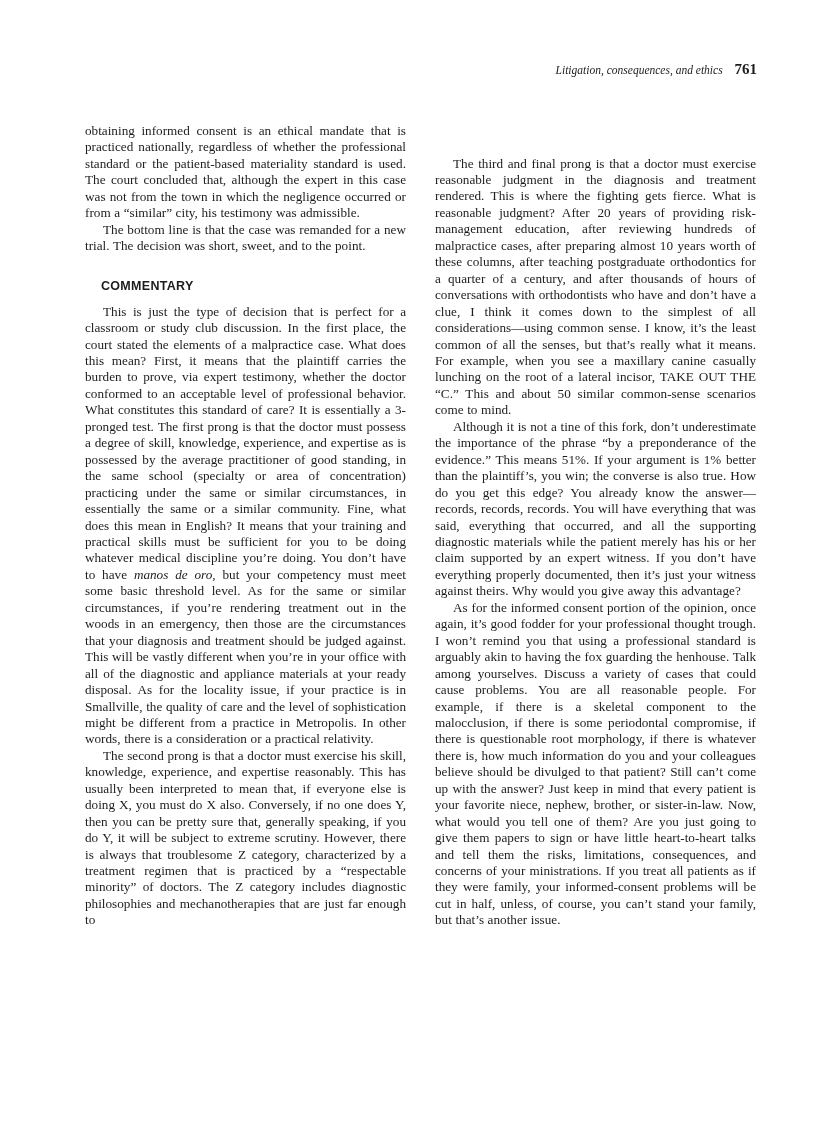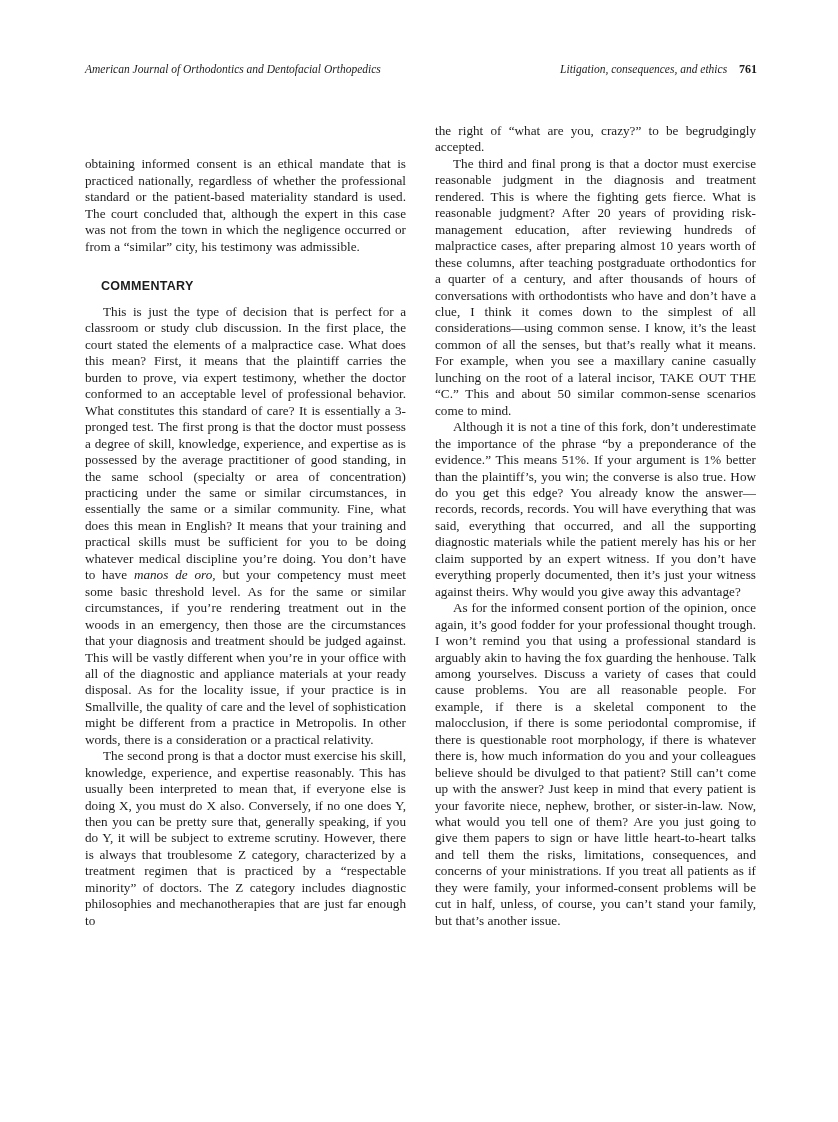--- a/index.html
+++ b/index.html
@@ -34,21 +34,21 @@
   .header-right {
     text-align: right;
     white-space: nowrap;
   }
   .running-title {
     font-style: italic;
   }
   .page-number {
     font-style: normal;
     font-weight: bold;
-    font-size: 12px;
+    font-size: 15px;
     margin-left: 9px;
   }
   .content {
     position: absolute;
     top: 123px;
     left: 85px;
     width: 672px;
     display: flex;
     gap: 29px;
     align-items: flex-end;
@@ -78,36 +78,35 @@
     margin: 24px 0 11px 16px;
   }
 </style>
 </head>
 <body>
 
 <div class="page">
 
   <header class="page-header">
     <div class="header-left">
-      <div>American Journal of Orthodontics and Dentofacial Orthopedics</div>
     </div>
     <div class="header-right">
       <span class="running-title">Litigation, consequences, and ethics</span>
       <span class="page-number">761</span>
     </div>
   </header>
 
   <main class="content">
     <section class="column" id="left-column">
         <p class="para"><span>obtaining informed consent is an ethical mandate that is practiced nationally, regardless of whether the professional standard or the patient-based materiality standard is used. The court concluded that, although the expert in this case was not from the town in which the negligence occurred or from a “similar” city, his testimony was admissible.</span></p>
+        <p class="para indent"><span>The bottom line is that the case was remanded for a new trial. The decision was short, sweet, and to the point.</span></p>
         <h2 class="section-heading">COMMENTARY</h2>
         <p class="para indent"><span>This is just the type of decision that is perfect for a classroom or study club discussion. In the first place, the court stated the elements of a malpractice case. What does this mean? First, it means that the plaintiff carries the burden to prove, via expert testimony, whether the doctor conformed to an acceptable level of professional behavior. What constitutes this standard of care? It is essentially a 3-pronged test. The first prong is that the doctor must possess a degree of skill, knowledge, experience, and expertise as is possessed by the average practitioner of good standing, in the same school (specialty or area of concentration) practicing under the same or similar circumstances, in essentially the same or a similar community. Fine, what does this mean in English? It means that your training and practical skills must be sufficient for you to be doing whatever medical discipline you’re doing. You don’t have to have </span><span class="em">manos de oro,</span><span> but your competency must meet some basic threshold level. As for the same or similar circumstances, if you’re rendering treatment out in the woods in an emergency, then those are the circumstances that your diagnosis and treatment should be judged against. This will be vastly different when you’re in your office with all of the diagnostic and appliance materials at your ready disposal. As for the locality issue, if your practice is in Smallville, the quality of care and the level of sophistication might be different from a practice in Metropolis. In other words, there is a consideration or a practical relativity.</span></p>
         <p class="para indent"><span>The second prong is that a doctor must exercise his skill, knowledge, experience, and expertise reasonably. This has usually been interpreted to mean that, if everyone else is doing X, you must do X also. Conversely, if no one does Y, then you can be pretty sure that, generally speaking, if you do Y, it will be subject to extreme scrutiny. However, there is always that troublesome Z category, characterized by a treatment regimen that is practiced by a “respectable minority” of doctors. The Z category includes diagnostic philosophies and mechanotherapies that are just far enough to</span></p>
       </section>
     <section class="column" id="right-column">
-        <p class="para"><span>the right of “what are you, crazy?” to be begrudgingly accepted.</span></p>
         <p class="para indent"><span>The third and final prong is that a doctor must exercise reasonable judgment in the diagnosis and treatment rendered. This is where the fighting gets fierce. What is reasonable judgment? After 20 years of providing risk-management education, after reviewing hundreds of malpractice cases, after preparing almost 10 years worth of these columns, after teaching postgraduate orthodontics for a quarter of a century, and after thousands of hours of conversations with orthodontists who have and don’t have a clue, I think it comes down to the simplest of all considerations—using common sense. I know, it’s the least common of all the senses, but that’s really what it means. For example, when you see a maxillary canine casually lunching on the root of a lateral incisor, TAKE OUT THE “C.” This and about 50 similar common-sense scenarios come to mind.</span></p>
         <p class="para indent"><span>Although it is not a tine of this fork, don’t underestimate the importance of the phrase “by a preponderance of the evidence.” This means 51%. If your argument is 1% better than the plaintiff’s, you win; the converse is also true. How do you get this edge? You already know the answer—records, records, records. You will have everything that was said, everything that occurred, and all the supporting diagnostic materials while the patient merely has his or her claim supported by an expert witness. If you don’t have everything properly documented, then it’s just your witness against theirs. Why would you give away this advantage?</span></p>
         <p class="para indent"><span>As for the informed consent portion of the opinion, once again, it’s good fodder for your professional thought trough. I won’t remind you that using a professional standard is arguably akin to having the fox guarding the henhouse. Talk among yourselves. Discuss a variety of cases that could cause problems. You are all reasonable people. For example, if there is a skeletal component to the malocclusion, if there is some periodontal compromise, if there is questionable root morphology, if there is whatever there is, how much information do you and your colleagues believe should be divulged to that patient? Still can’t come up with the answer? Just keep in mind that every patient is your favorite niece, nephew, brother, or sister-in-law. Now, what would you tell one of them? Are you just going to give them papers to sign or have little heart-to-heart talks and tell them the risks, limitations, consequences, and concerns of your ministrations. If you treat all patients as if they were family, your informed-consent problems will be cut in half, unless, of course, you can’t stand your family, but that’s another issue.</span></p>
       </section>
   </main>
 
 </div>
 
 </body></html>

